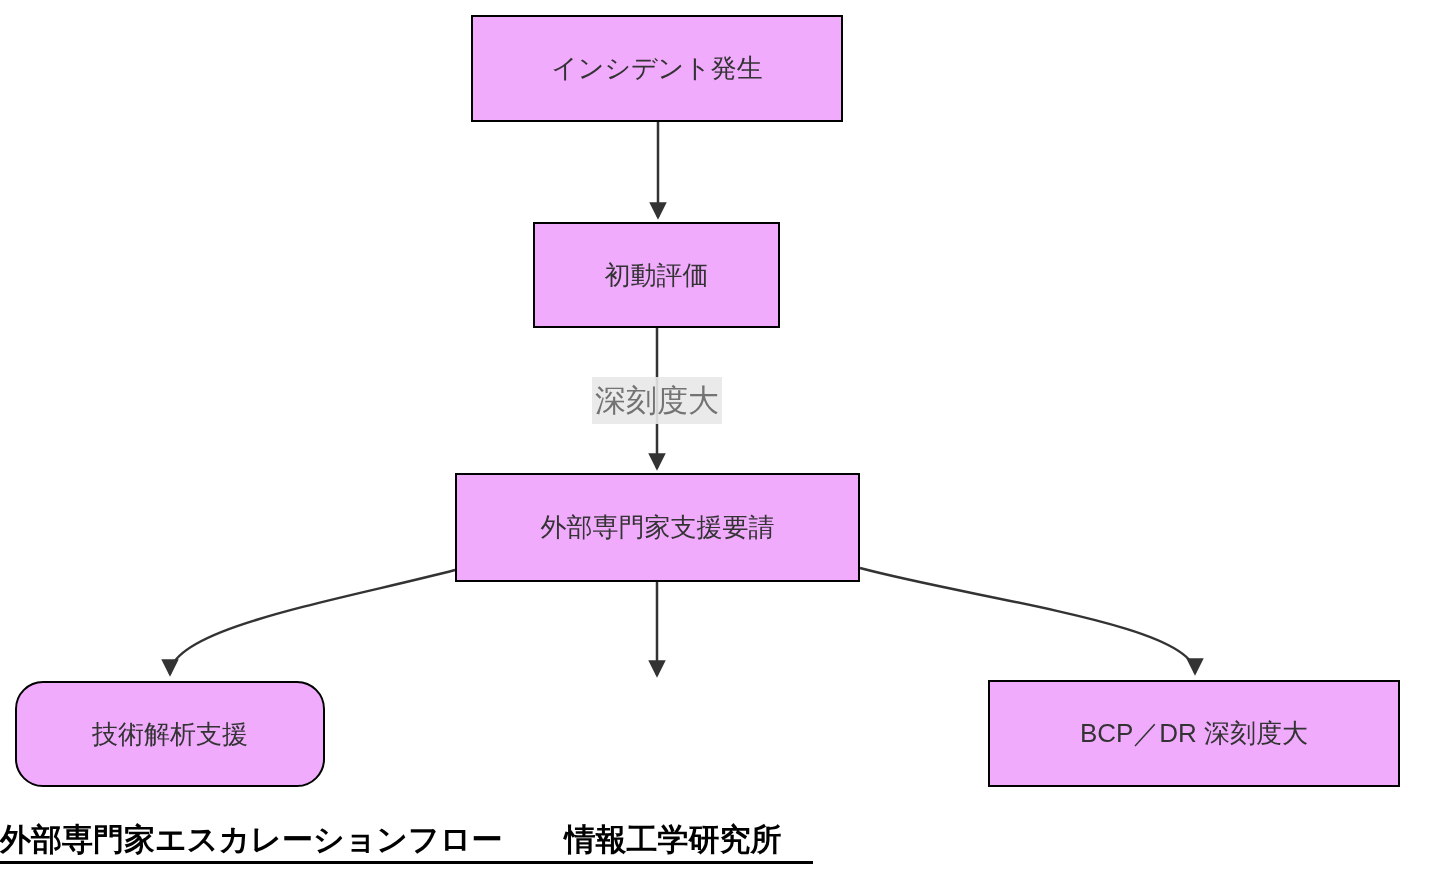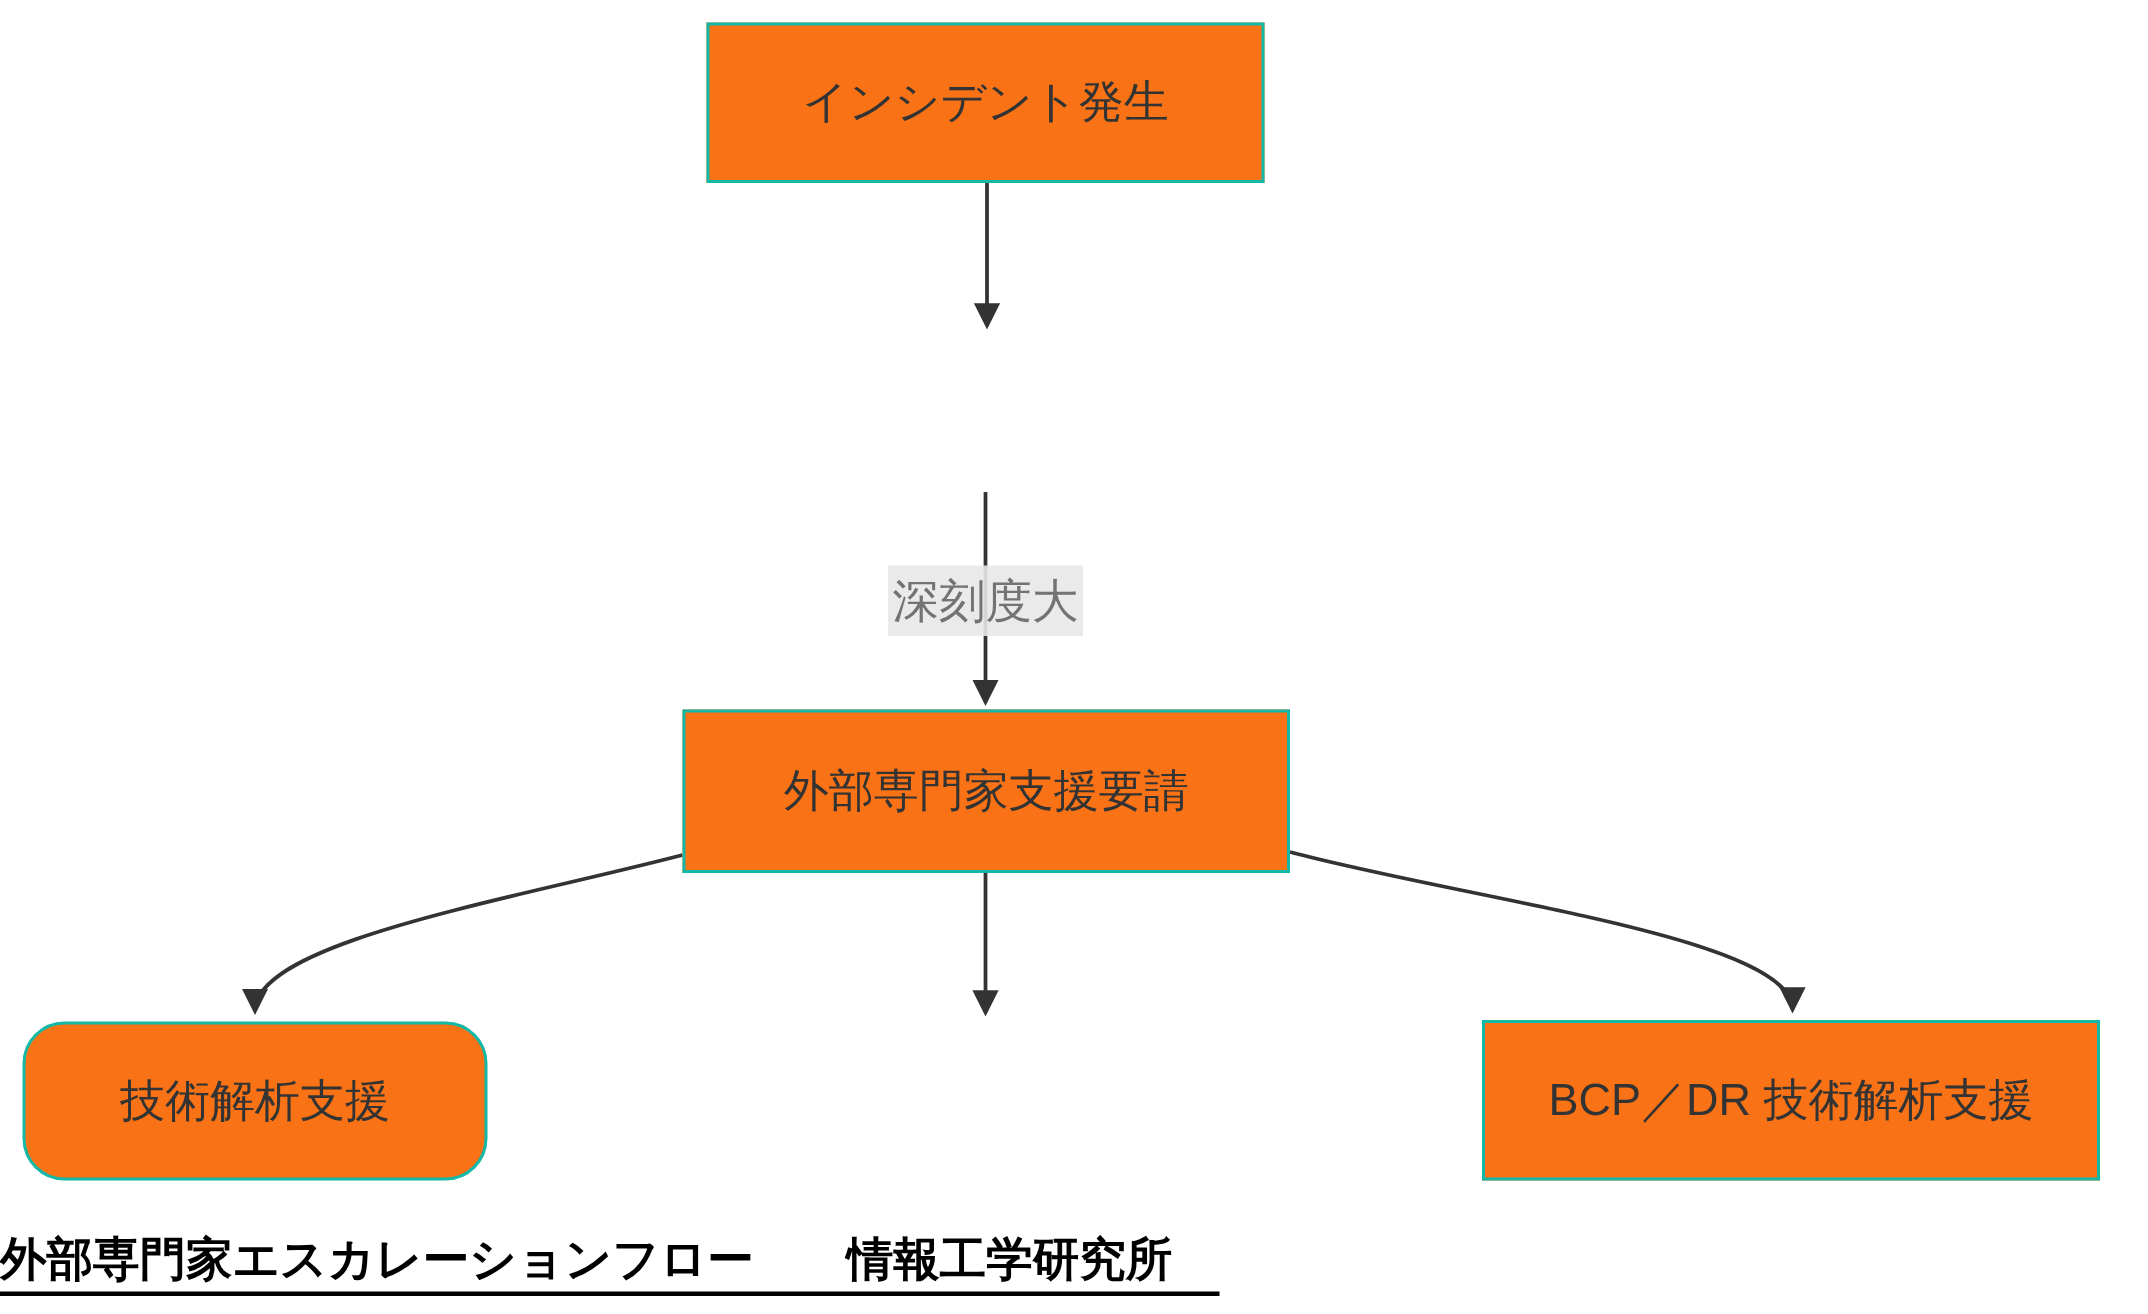--- a/index.html
+++ b/index.html
@@ -17,24 +17,24 @@
   }
   .edges-layer {
     position: absolute;
     left: 0; top: 0;
     width: 1432px; height: 876px;
     z-index: 1;
   }
   .node {
     position: absolute;
     box-sizing: border-box;
-    background: #f97316;
-    border: 2px solid #14b8a6;
+    background: #f0abfc;
+    border: 2px solid #000000;
     color: #333333;
-    font-size: 30px;
+    font-size: 26px;
     display: flex;
     align-items: center;
     justify-content: center;
     text-align: center;
     white-space: nowrap;
     z-index: 2;
   }
   .node-incident { left: 471px; top: 15px;  width: 372px; height: 107px; }
   .node-initial  { left: 533px; top: 222px; width: 247px; height: 106px; }
   .node-external { left: 455px; top: 473px; width: 405px; height: 109px; }
@@ -90,35 +90,38 @@
       <path d="M455 570 C340 600 170 628 170 674" marker-end="url(#arrowhead)"></path>
       <path d="M657 582 L657 675" marker-end="url(#arrowhead)"></path>
       <path d="M860 568 C980 600 1195 625 1195 673" marker-end="url(#arrowhead)"></path>
     </g>
   </svg>
 
   <div class="node node-incident">
     <span>インシデント発生</span>
   </div>
 
+  <div class="node node-initial">
+    <span>初動評価</span>
+  </div>
 
   <div class="edge-label">
     <span>深刻度大</span>
   </div>
 
   <div class="node node-external">
     <span>外部専門家支援要請</span>
   </div>
 
   <div class="node node-tech">
     <span>技術解析支援</span>
   </div>
 
 
   <div class="node node-bcp">
-    <span>BCP／DR 技術解析支援</span>
+    <span>BCP／DR 深刻度大</span>
   </div>
 
   <div class="caption">
     <span>外部専門家エスカレーションフロー　　情報工学研究所</span>
   </div>
 
 </div>
 
 </body></html>

